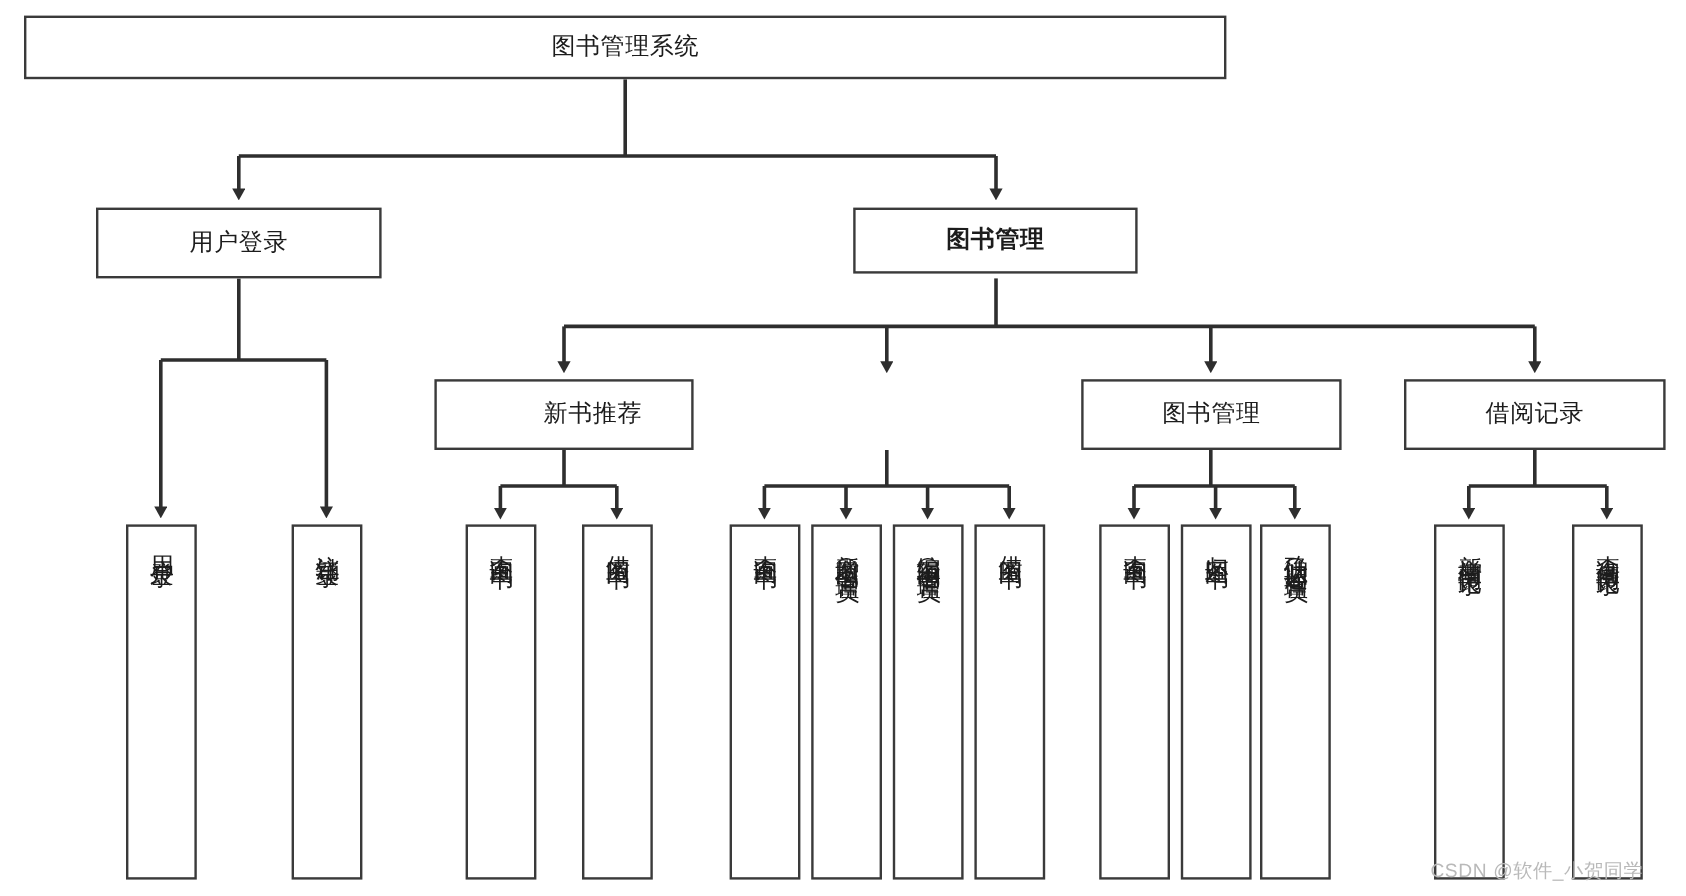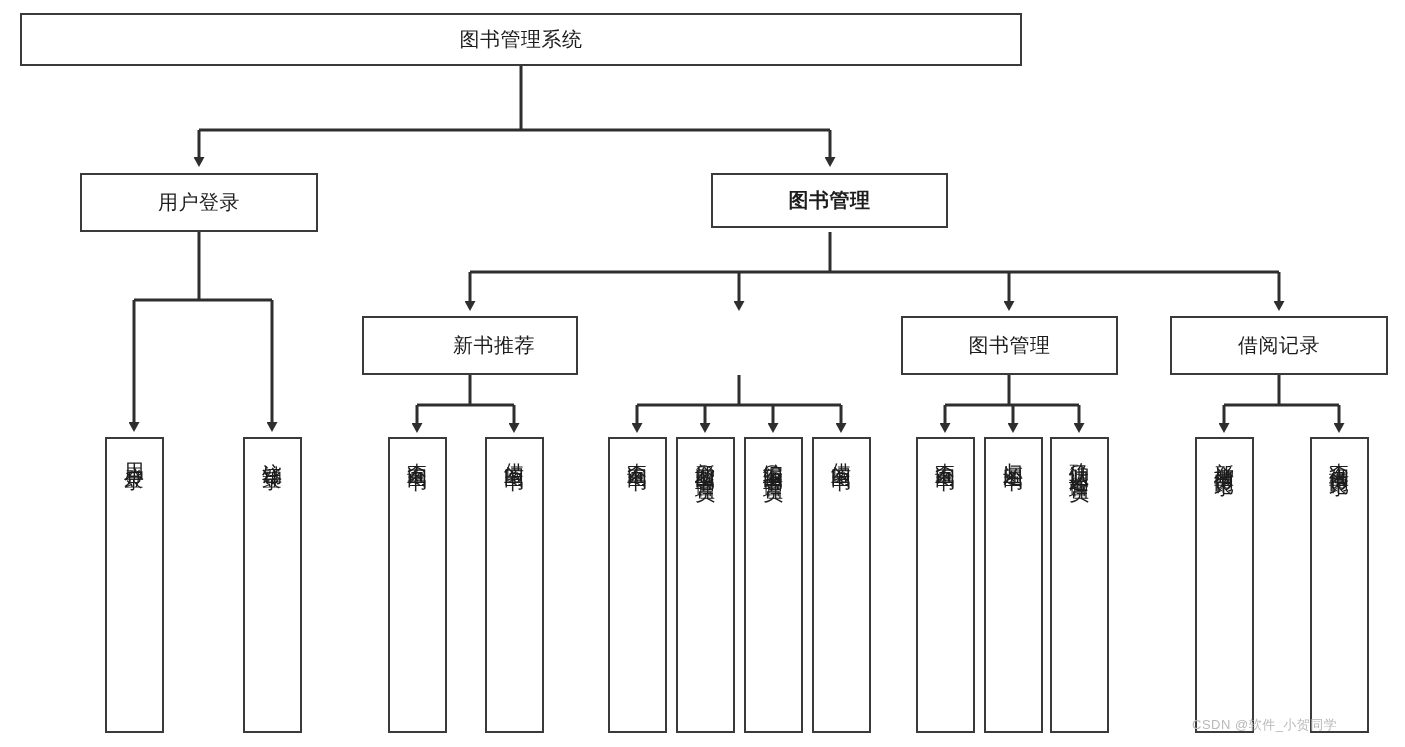--- a/index.html
+++ b/index.html
@@ -51,21 +51,21 @@
   .node.vertical .node-label {
     writing-mode: vertical-rl;
     text-orientation: upright;
     white-space: normal;
     letter-spacing: 3px;
     font-size: 20px;
     line-height: 1.0;
   }
   .watermark {
     position: absolute;
-    font-size: 13px;
+    font-size: 16px;
     color: #b9b9b9;
     white-space: nowrap;
     letter-spacing: 0.5px;
   }
 </style>
 </head>
 <body>
 
 <div id="diagram-root">
 

